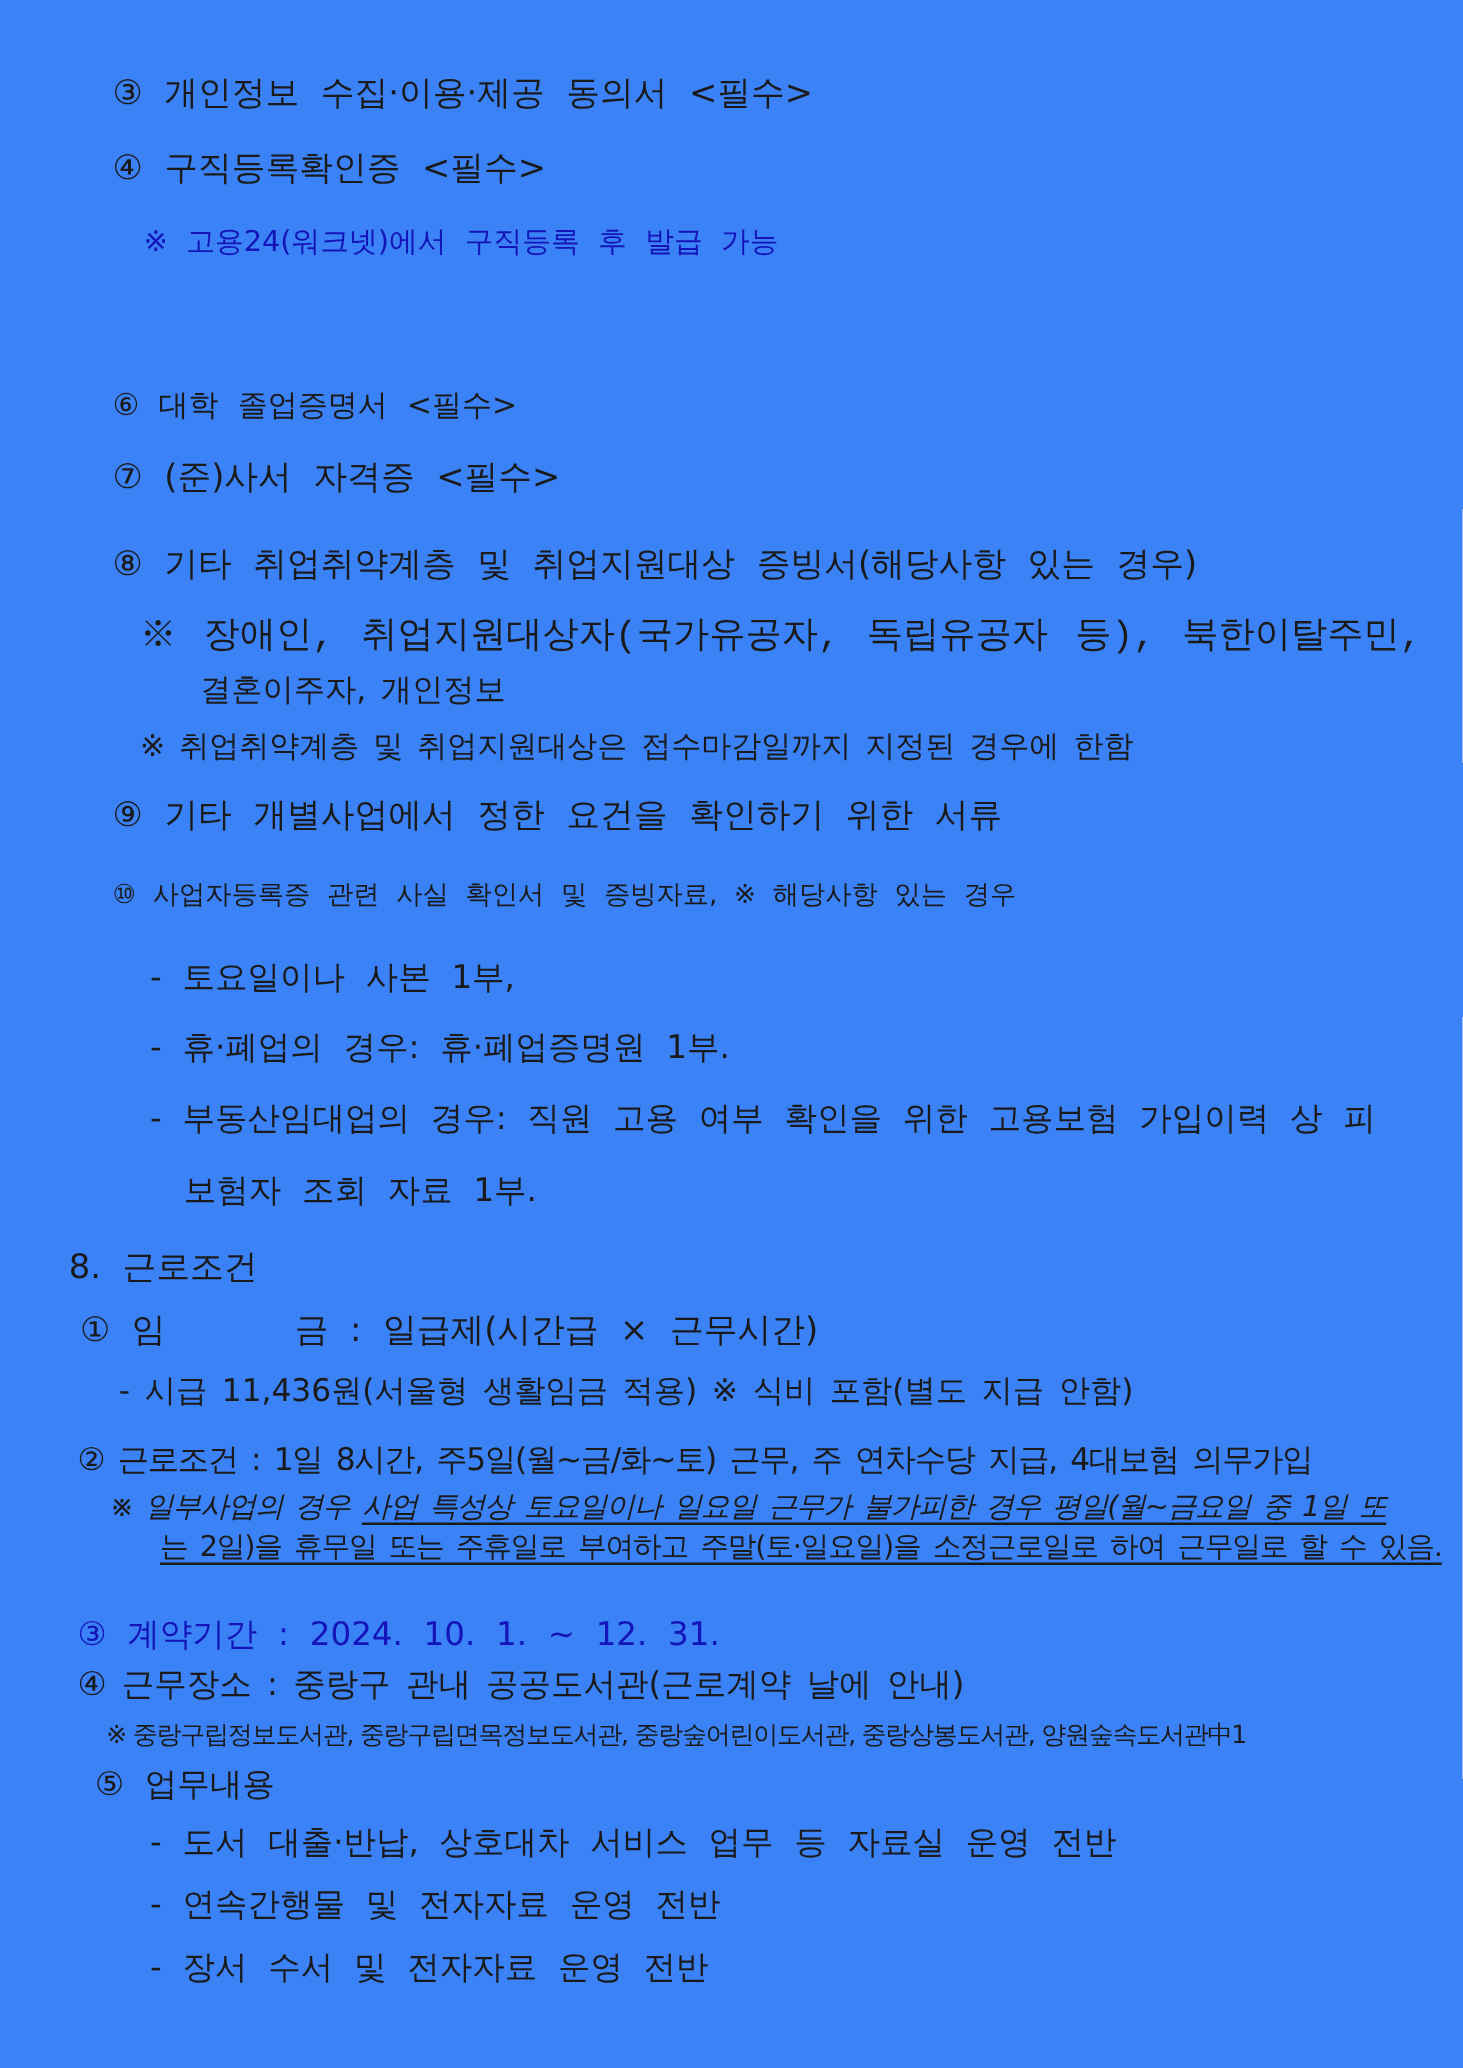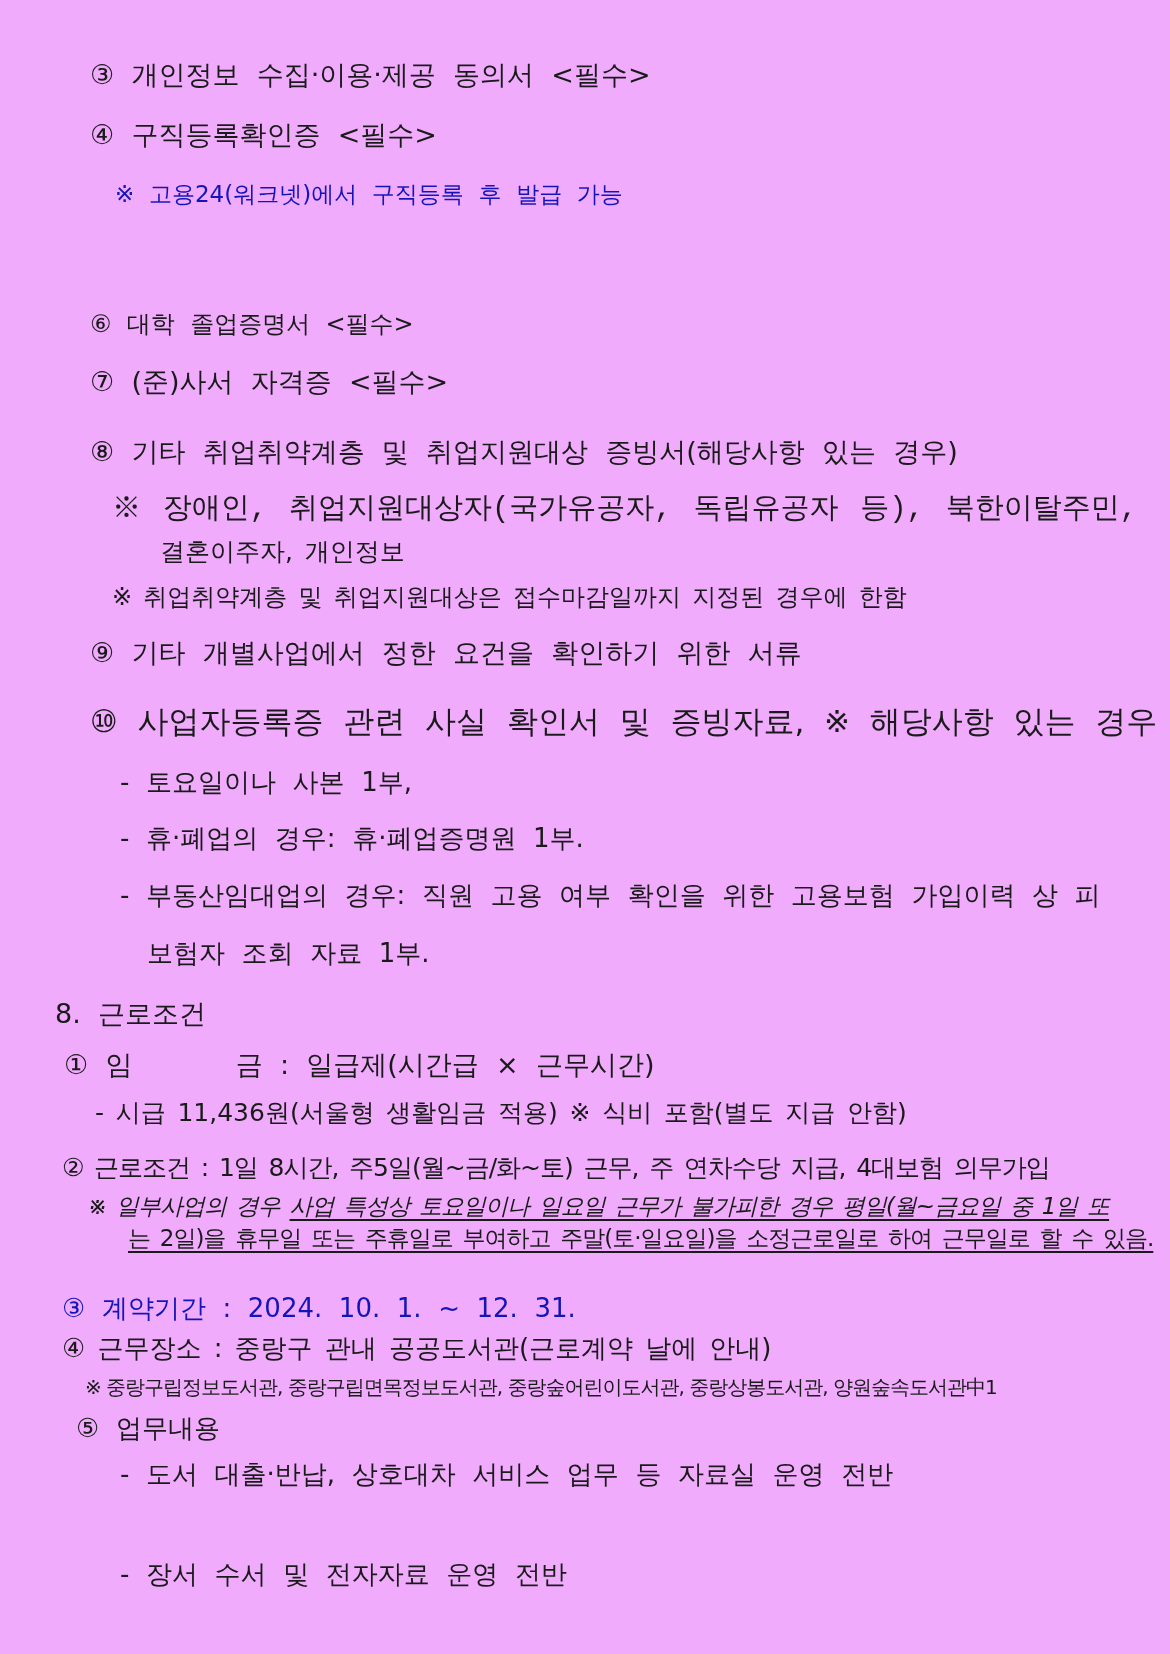--- a/index.html
+++ b/index.html
@@ -1,19 +1,19 @@
 <!DOCTYPE html>
 <html><head>
 <meta charset="utf-8">
 <style>
   html,body{margin:0;padding:0;background:#e8e8e8;}
   .page{
     position:relative;
     width:1170px;height:1654px;
-    background:#f0abfc;
+    background:#3b82f6;
     font-family:"DejaVu Sans","Liberation Sans",sans-serif;
     color:#1a1a1a;
     overflow:hidden;
   }
   .ln{
     position:absolute;
     white-space:pre;
     line-height:1.25;
     letter-spacing:0px;
   }
@@ -43,21 +43,21 @@
   <div class="ln ws" style="left:90px;top:435px;font-size:27px;"><span>⑧ 기타 취업취약계층 및 취업지원대상 증빙서(해당사항 있는 경우)</span></div>
 
   <div class="ln ws2" style="left:112px;top:492px;font-size:29px;font-family:Liberation Mono, monospace;"><span>※ 장애인, 취업지원대상자(국가유공자, 독립유공자 등), 북한이탈주민,</span></div>
 
   <div class="ln ws2" style="left:160px;top:536px;font-size:25px;"><span>결혼이주자, 개인정보</span></div>
 
   <div class="ln ws2" style="left:112px;top:582px;font-size:24px;"><span>※ 취업취약계층 및 취업지원대상은 접수마감일까지 지정된 경우에 한함</span></div>
 
   <div class="ln ws" style="left:90px;top:636px;font-size:27px;"><span>⑨ 기타 개별사업에서 정한 요건을 확인하기 위한 서류</span></div>
 
-  <div class="ln ws" style="left:90px;top:702px;font-size:31px;text-align:right;"><span>⑩ 사업자등록증 관련 사실 확인서 및 증빙자료, ※ 해당사항 있는 경우</span></div>
+  <div class="ln ws" style="left:90px;top:702px;font-size:21px;text-align:right;"><span>⑩ 사업자등록증 관련 사실 확인서 및 증빙자료, ※ 해당사항 있는 경우</span></div>
 
   <div class="ln ws" style="left:120px;top:766px;font-size:26px;"><span>- 토요일이나 사본 1부,</span></div>
 
   <div class="ln ws" style="left:120px;top:822px;font-size:26px;"><span>- 휴·폐업의 경우: 휴·폐업증명원 1부.</span></div>
 
   <div class="ln ws" style="left:120px;top:879px;font-size:26px;"><span>- 부동산임대업의 경우: 직원 고용 여부 확인을 위한 고용보험 가입이력 상 피</span></div>
 
   <div class="ln ws" style="left:147px;top:937px;font-size:26px;"><span>보험자 조회 자료 1부.</span></div>
 
   <div class="ln ws" style="left:55px;top:997px;font-size:27px;"><span>8. 근로조건</span></div>
@@ -76,16 +76,17 @@
   <div class="ln ws blue" style="left:62px;top:1292px;font-size:26px;"><span>③ 계약기간 : 2024. 10. 1. ~ 12. 31.</span></div>
 
   <div class="ln ws2" style="left:62px;top:1332px;font-size:26px;"><span>④ 근무장소 : 중랑구 관내 공공도서관(근로계약 날에 안내)</span></div>
 
   <div class="ln tight" style="left:85px;top:1375px;font-size:20px;font-weight:500;"><span>※ 중랑구립정보도서관, 중랑구립면목정보도서관, 중랑숲어린이도서관, 중랑상봉도서관, 양원숲속도서관中1</span></div>
 
   <div class="ln ws" style="left:76px;top:1412px;font-size:26px;text-align:center;"><span>⑤ 업무내용</span></div>
 
   <div class="ln ws" style="left:120px;top:1458px;font-size:26px;"><span>- 도서 대출·반납, 상호대차 서비스 업무 등 자료실 운영 전반</span></div>
 
+  <div class="ln ws" style="left:120px;top:1508px;font-size:26px;"><span>- 연속간행물 및 전자자료 운영 전반</span></div>
 
   <div class="ln ws" style="left:120px;top:1558px;font-size:26px;"><span>- 장서 수서 및 전자자료 운영 전반</span></div>
 
 </div>
 
 </body></html>

